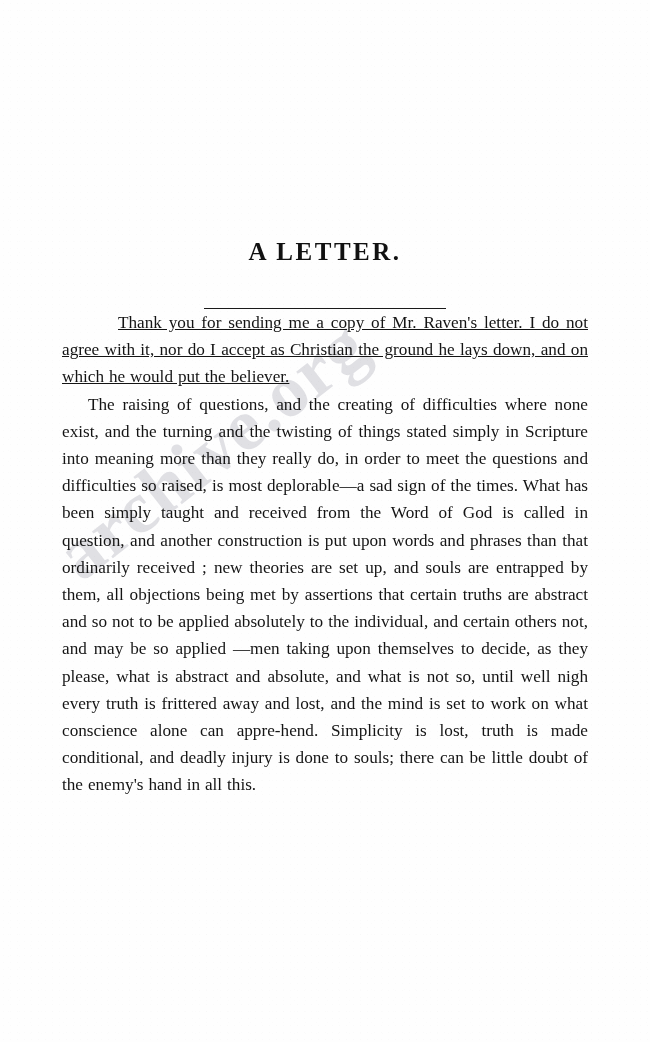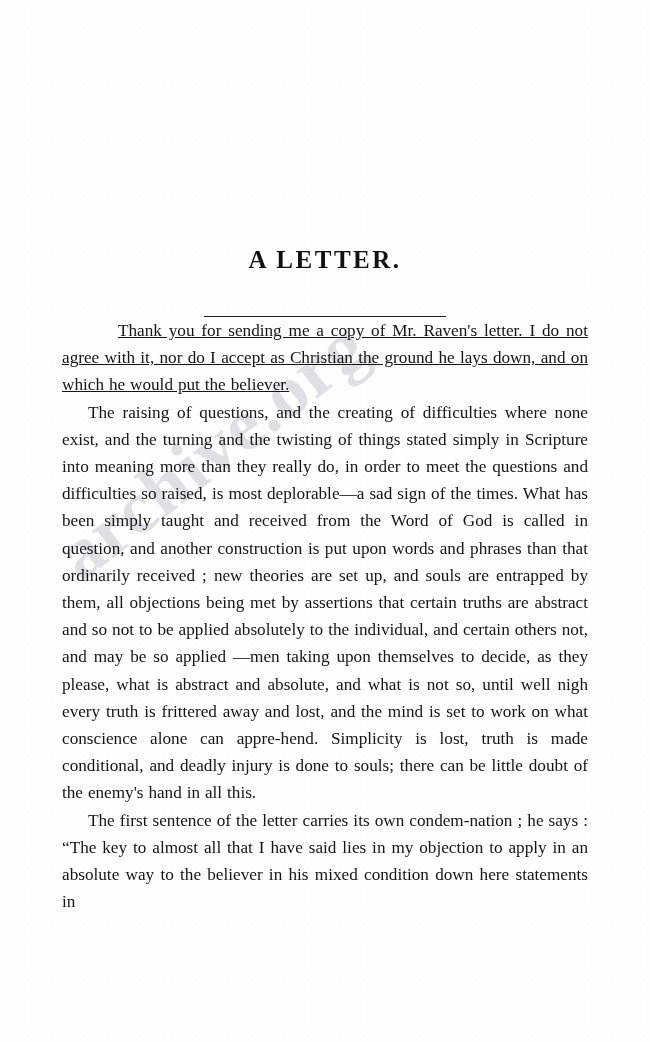--- a/index.html
+++ b/index.html
@@ -46,21 +46,21 @@
     font-weight: bold;
     letter-spacing: 1px;
     color: rgba(120, 120, 135, 0.22);
     white-space: nowrap;
   }
 
   
   #content {
     position: absolute;
     left: 62px;
-    top: 8px;
+    top: 0;
     width: 526px;
     z-index: 10;
   }
 
   #doc-title {
     margin-top: 238px;
     text-align: center;
     font-size: 25px;
     letter-spacing: 2.5px;
     font-family: "Liberation Serif", serif;
@@ -126,18 +126,17 @@
 
   <div id="content">
 
     <h1 id="doc-title">A  LETTER.</h1>
 
     <div id="title-rule"></div>
 
 
     <p class="para first">Thank you for sending me a copy of Mr. Raven's letter.   I do not agree with it, nor do I accept as Christian the ground he lays down, and on which he would put the believer.</p>
     <p class="para indent">The raising of questions, and the creating of difficulties where none exist, and the turning and the twisting of things stated simply in Scripture into meaning more than they really do, in order to meet the questions and difficulties so raised, is most deplorable—a sad sign of the times. What has been simply taught and received from the Word of God is called in question, and another construction is put upon words and phrases than that ordinarily received ; new theories are set up, and souls are entrapped by them, all objections being met by assertions that certain truths are abstract and so not to be applied absolutely to the individual, and certain others not, and may be so applied —men taking upon themselves to decide, as they please, what is abstract and absolute, and what is not so, until well nigh every truth is frittered away and lost, and the mind is set to work on what conscience alone can appre-hend.  Simplicity is lost, truth is made conditional, and deadly injury is done to souls; there can be little doubt of the enemy's hand in all this.</p>
-    <p class="para indent">The first sentence of the letter carries its own condem-nation ; he says : “The key to almost all that I have said lies in my objection to apply in an absolute way to the believer in his mixed condition down here statements in</p>
 
   </div>
 
   <div id="grain"></div>
 </div>
 
 </body></html>

